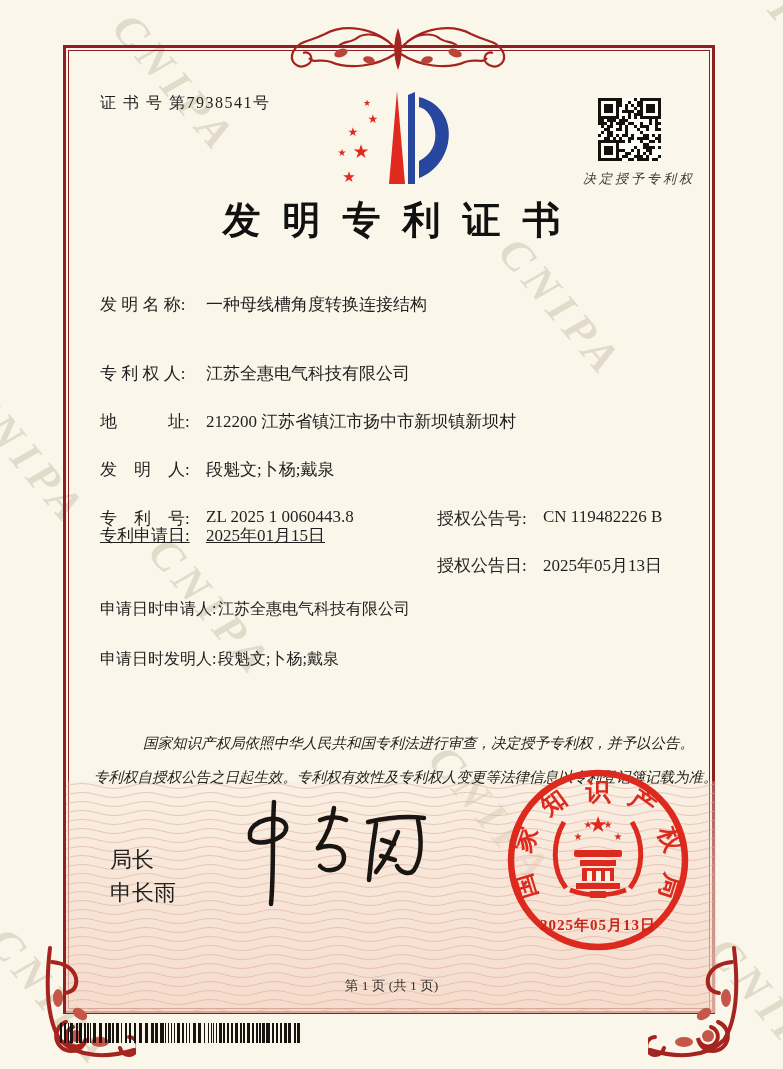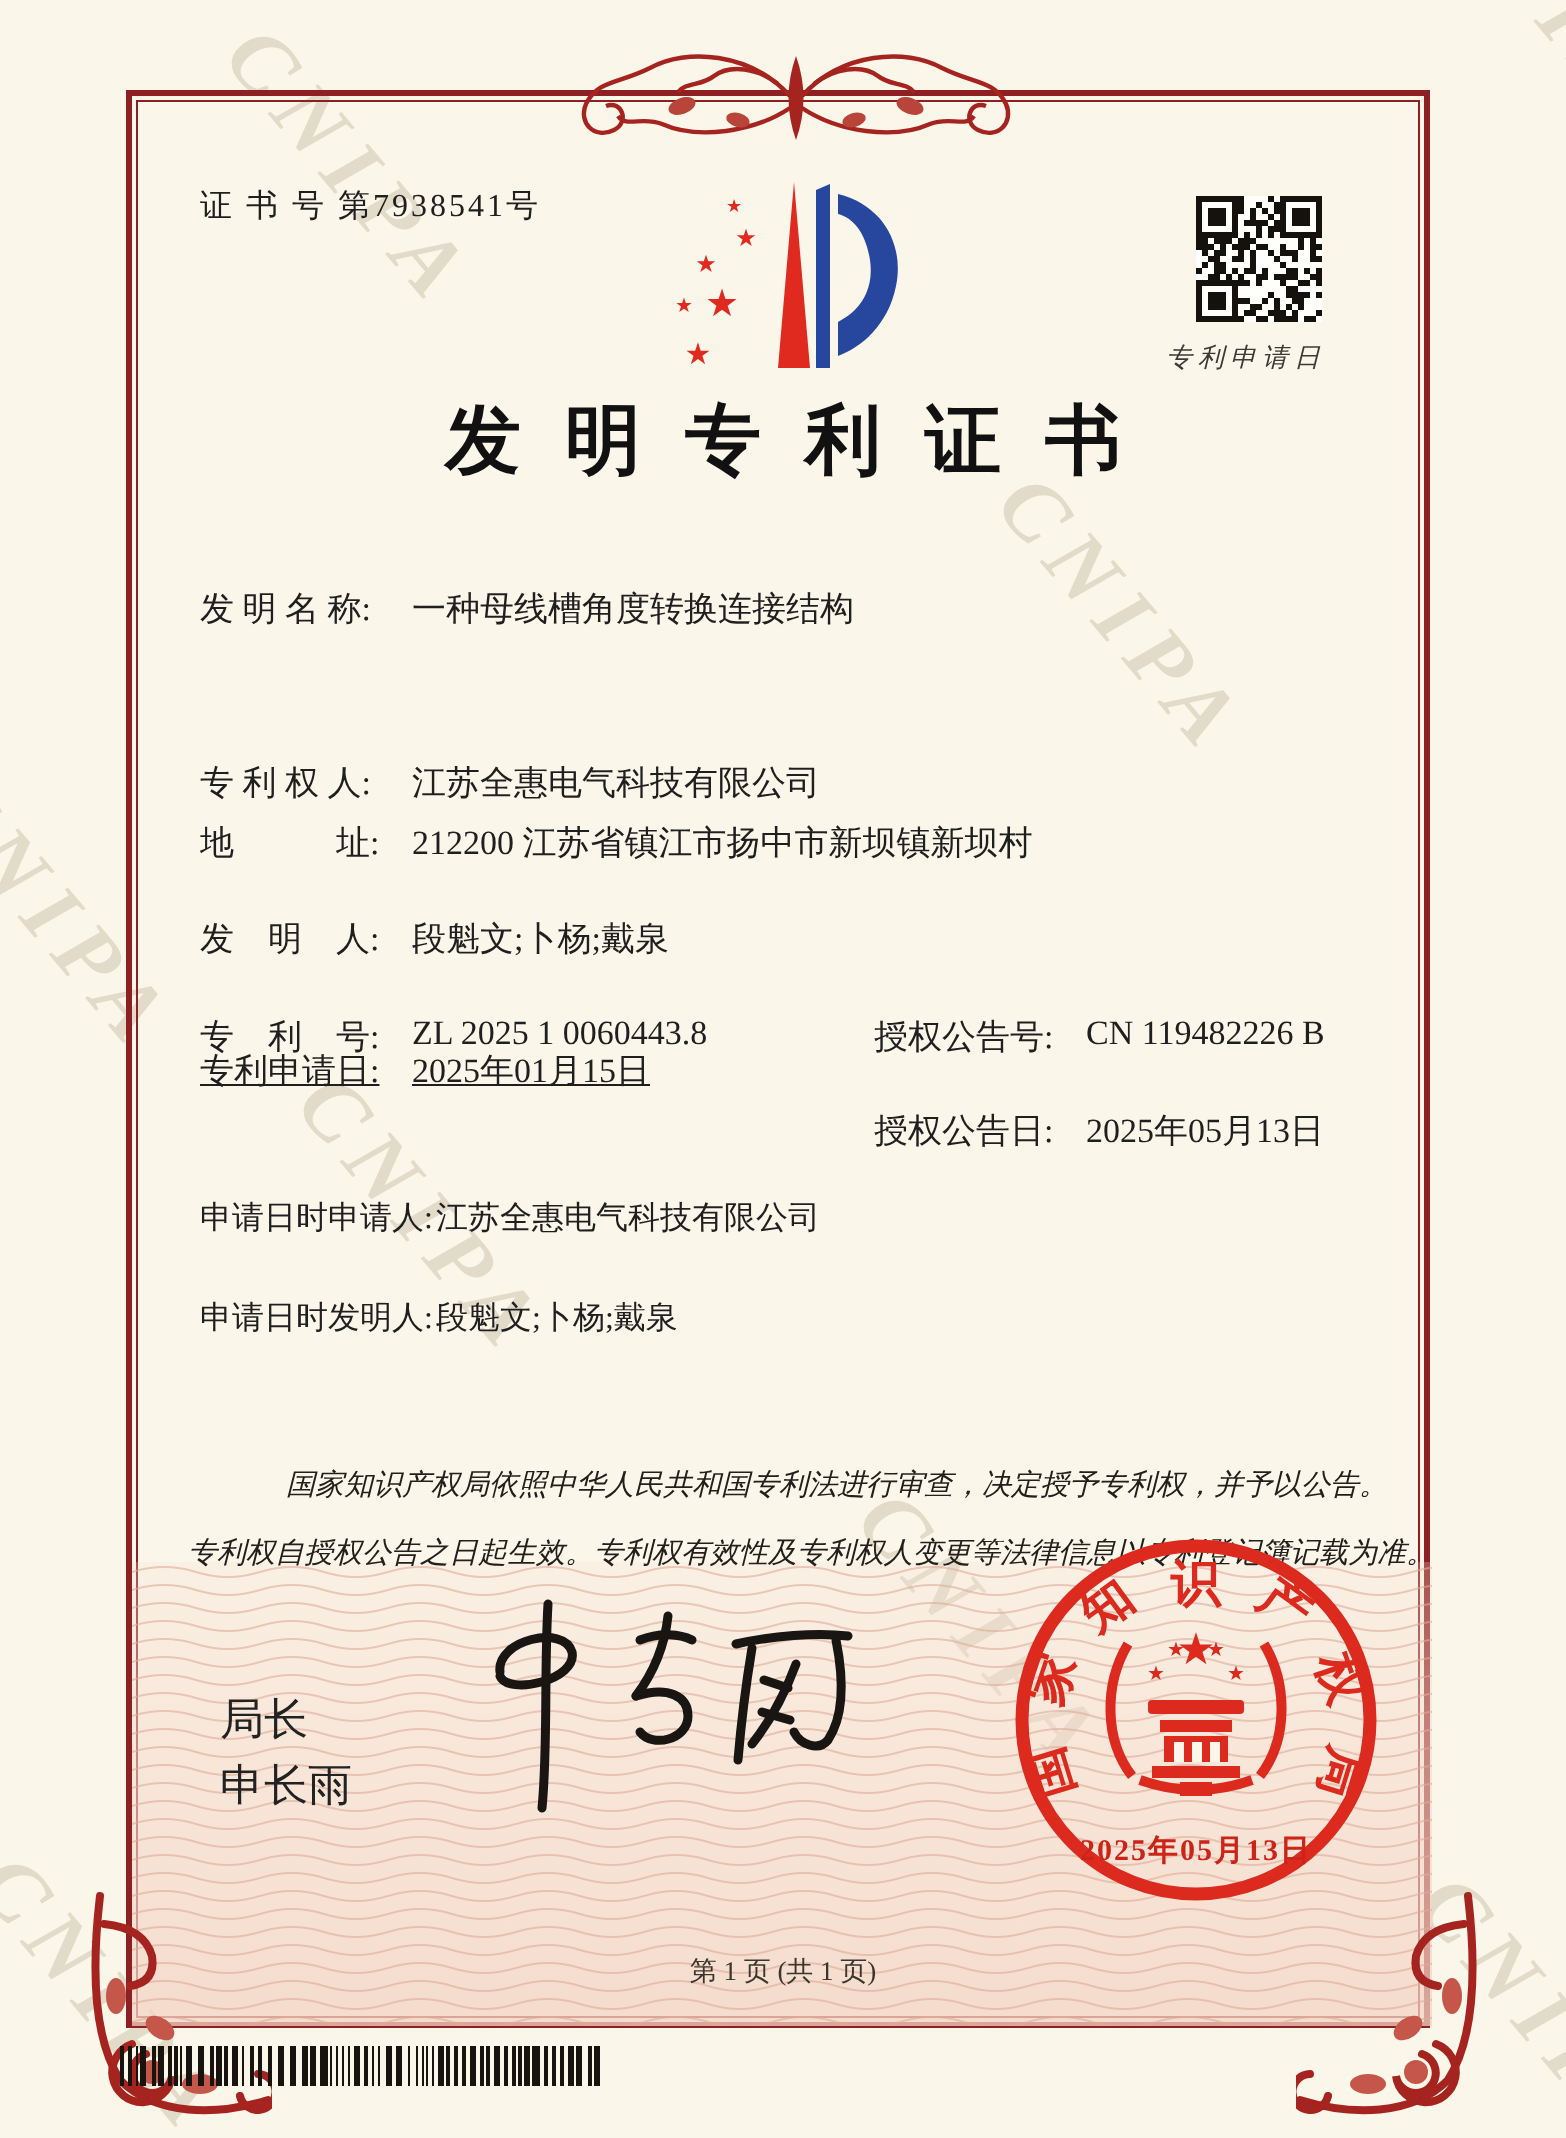--- a/index.html
+++ b/index.html
@@ -587,30 +587,30 @@
       <i></i>
       <i class="on"></i>
       <i class="on"></i>
       <i class="on"></i>
       <i class="on"></i>
       <i></i>
       <i class="on"></i>
       <i class="on"></i>
       <i></i>
     </div>
-  <div class="abs qr-caption">专利申请日</div>
+  <div class="abs qr-caption">决定授予专利权</div>
 
   <div class="abs title">发明专利证书</div>
 
   <div>
     <div class="frow" style="left:100px; top:293px;">
       <span class="lbl">发 明 名 称:</span>
       <span class="val">一种母线槽角度转换连接结构</span>
     </div>
-    <div class="frow" style="left:100px; top:380px;">
+    <div class="frow" style="left:100px; top:362px;">
       <span class="lbl">专 利 权 人:</span>
       <span class="val">江苏全惠电气科技有限公司</span>
     </div>
     <div class="frow" style="left:100px; top:410px;">
       <span class="lbl">地　　　址:</span>
       <span class="val">212200 江苏省镇江市扬中市新坝镇新坝村</span>
     </div>
     <div class="frow" style="left:100px; top:458px;justify-content:flex-end;">
       <span class="lbl">发　明　人:</span>
       <span class="val">段魁文;卜杨;戴泉</span>

